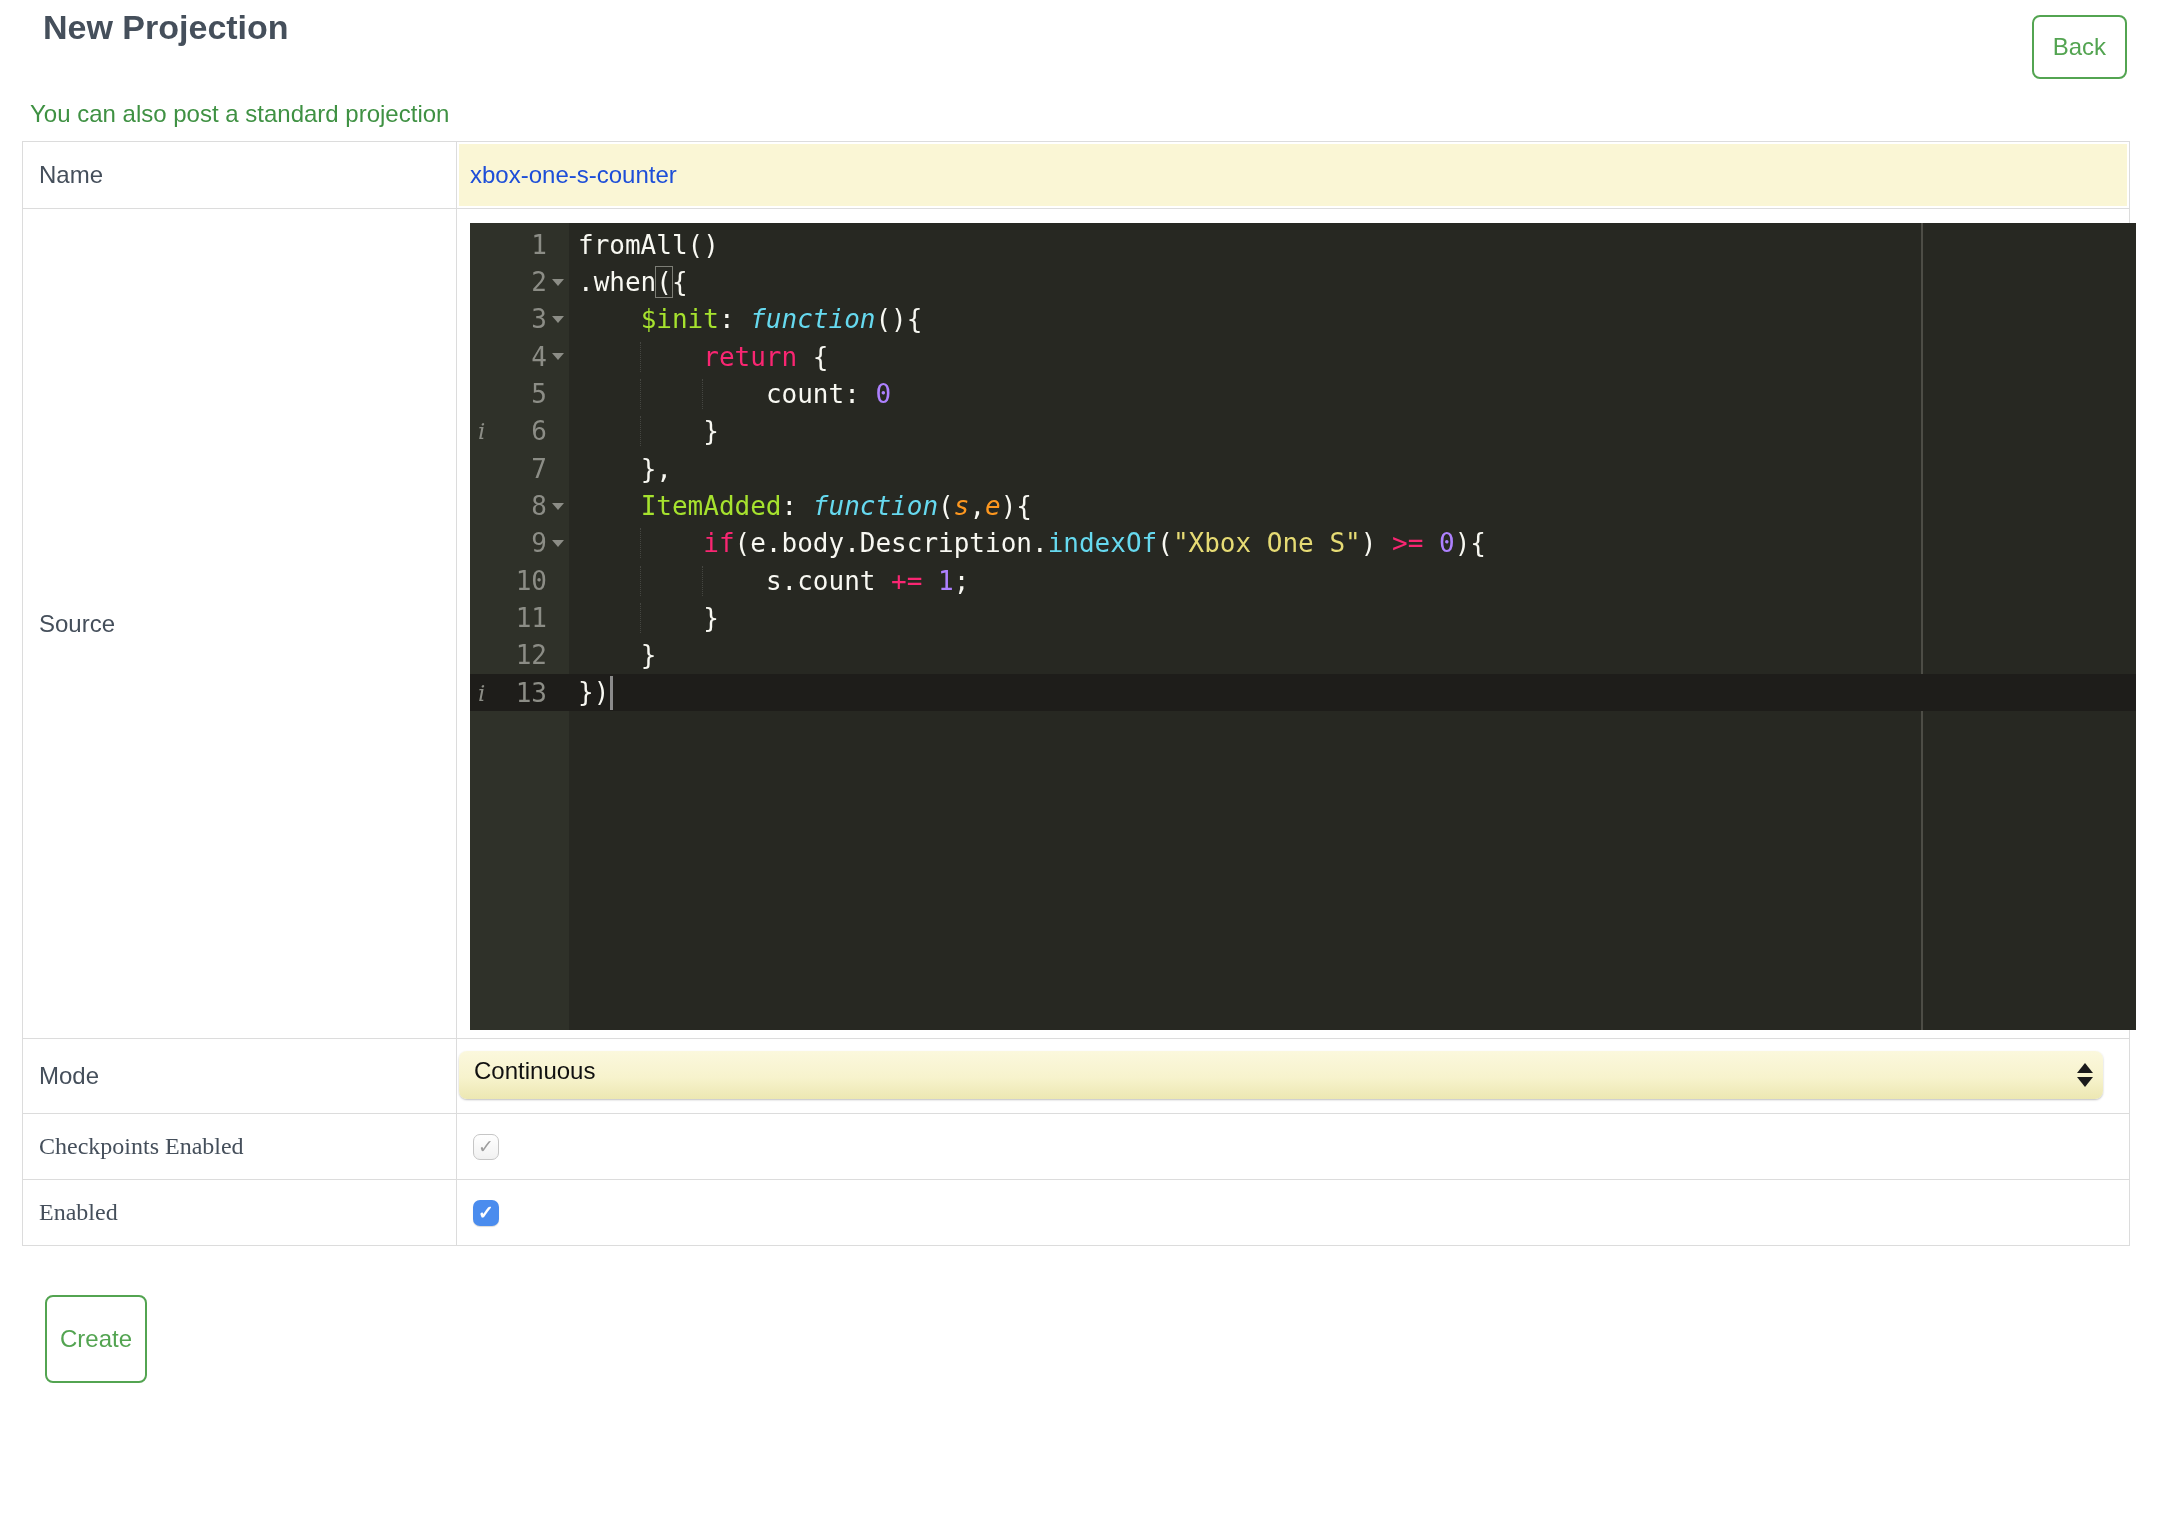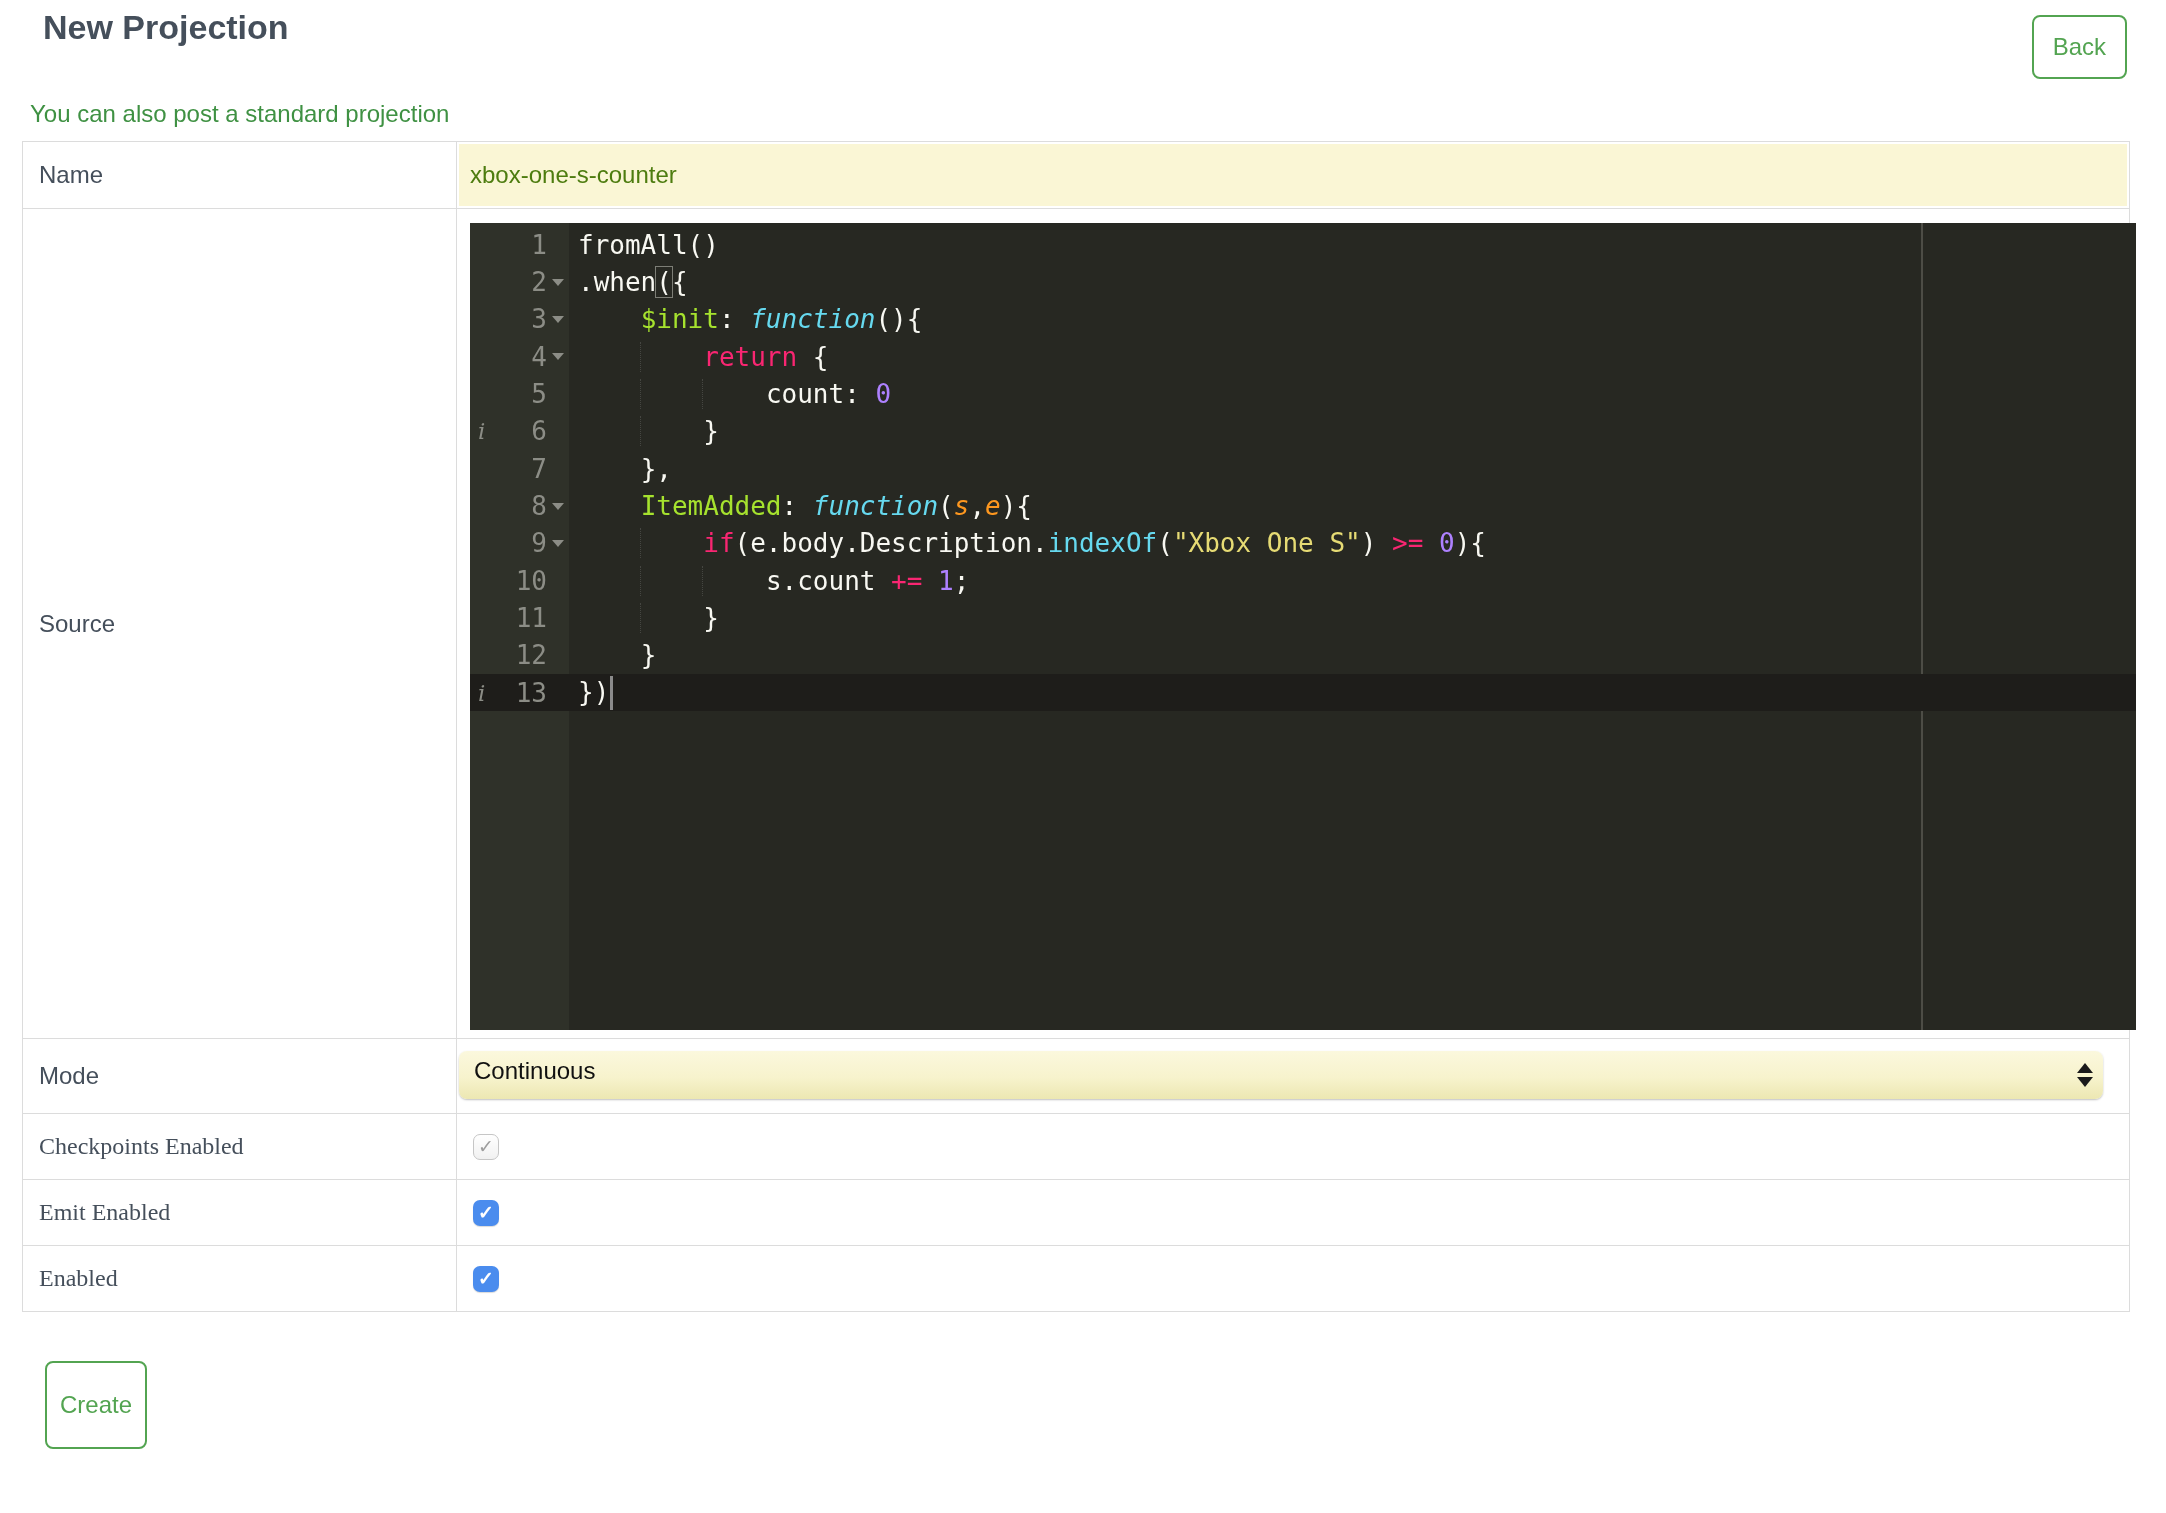--- a/index.html
+++ b/index.html
@@ -31,21 +31,21 @@
   }
   tr.row-name{height:66px;}
   tr.row-source{height:829px;}
   tr.row-mode{height:65px;}
   tr.row-small{height:66px;font-family:Liberation Serif, serif;}
   td.value-cell{padding:0;}
   
   td.name-cell{padding:2px;}
   .name-input{
     height:62px;line-height:62px;background:#faf6d5;border:none;width:100%;
-    box-sizing:border-box;padding:0 0 0 11px;font-size:24px;color:#4d7c0f;
+    box-sizing:border-box;padding:0 0 0 11px;font-size:24px;color:#1d4ed8;
   }
   
   td.source-cell{padding:14px 11px 8px 13px;vertical-align:top;}
   .editor{
     position:relative;width:1666px;height:807px;background:#272822;overflow:hidden;
     font-family:"DejaVu Sans Mono", monospace;font-size:26px;color:#f8f8f2;
     cursor:text;
   }
   .gutter-bg{position:absolute;left:0;top:0;bottom:0;width:99px;background:#2f3129;}
   .print-margin{position:absolute;left:1451px;top:0;bottom:0;width:2px;background:#4d4d46;}
@@ -170,26 +170,20 @@
       </div>
     </td>
   </tr>
   <tr class="row-small">
     <td class="label-cell"><span>Checkpoints Enabled</span></td>
     <td class="value-cell cb-cell">
       <div class="checkbox disabled checked">✓</div>
     </td>
   </tr>
   <tr class="row-small">
-    <td class="label-cell"><span>Emit Enabled</span></td>
-    <td class="value-cell cb-cell">
-      <div class="checkbox blue checked">✓</div>
-    </td>
-  </tr>
-  <tr class="row-small">
     <td class="label-cell"><span>Enabled</span></td>
     <td class="value-cell cb-cell">
       <div class="checkbox blue checked">✓</div>
     </td>
   </tr>
 </tbody>
   </table>
 
 <button class="create-button">Create</button>
 

